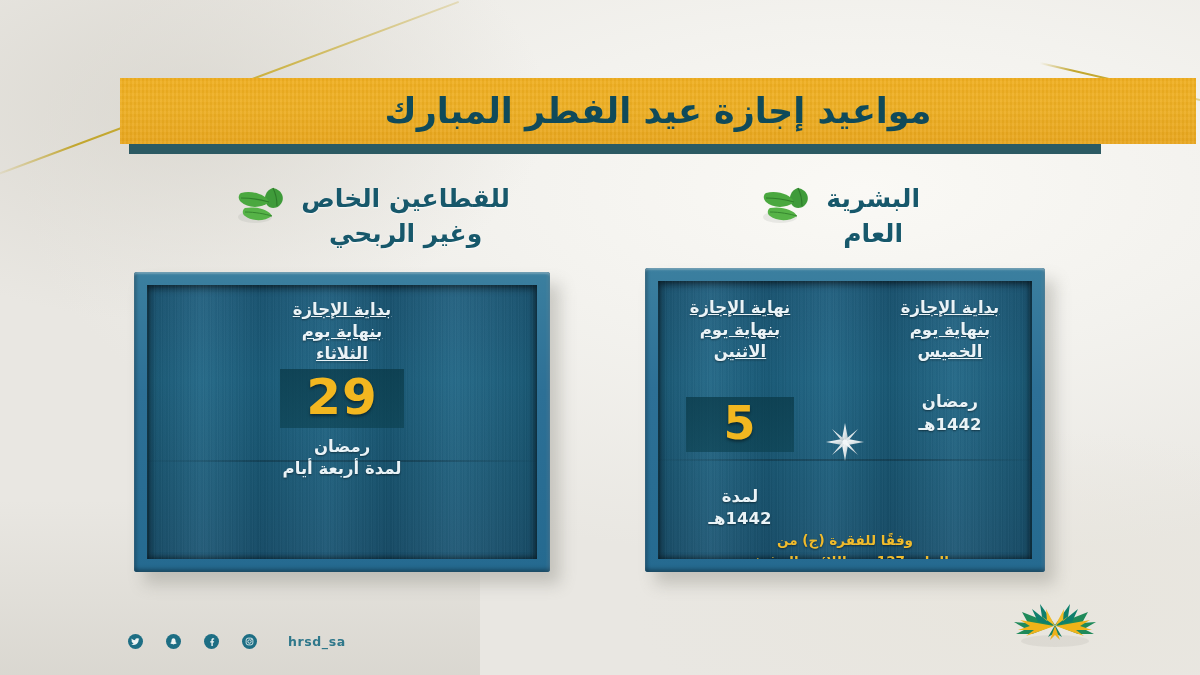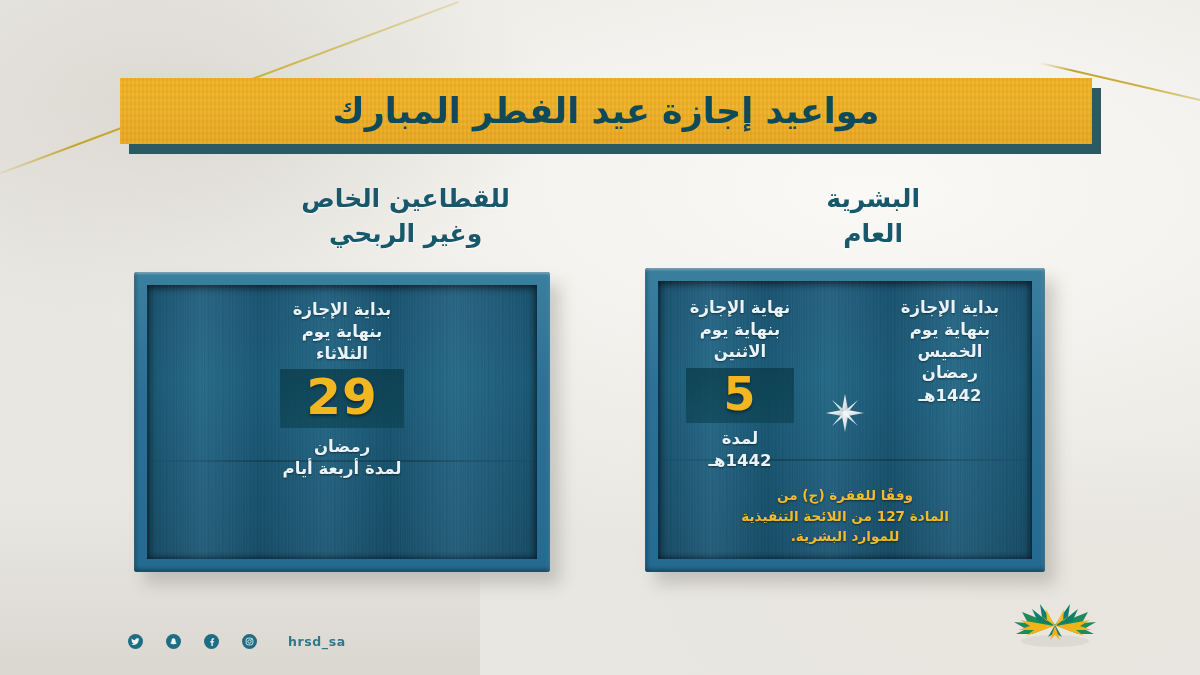--- a/index.html
+++ b/index.html
@@ -61,21 +61,21 @@
   }
   .banner-shadow {
     position: absolute;
     left: 9px; top: 10px;
     width: 972px; height: 66px;
     background: #2c5a63;
   }
   .banner {
     position: absolute;
     left: 0; top: 0;
-    width: 972px; height: 66px;
+    width: 1076px; height: 66px;
     background: linear-gradient(180deg, #f0ae1f 0%, #edae22 45%, #e8a51c 100%);
     display: flex;
     align-items: center;
     justify-content: center;
     overflow: hidden;
   }
   .banner::after {
     content: "";
     position: absolute; inset: 0;
     background:
@@ -94,21 +94,20 @@
     direction: rtl;
   }
 
   
   .sec-head {
     position: absolute;
     display: flex;
     align-items: flex-start;
     gap: 10px;
     direction: rtl;
-    flex-direction: column;
   }
   .sec-head.public  { right: 280px; top: 182px; }
   .sec-head.private { right: 690px; top: 182px; }
 
   .sec-title {
     font-size: 25px;
     font-weight: 700;
     color: #17586b;
     line-height: 1.38;
     text-align: center;
@@ -199,38 +198,40 @@
     align-items: flex-start;
     width: 100%;
     gap: 0;
     padding-top: 16px;
   }
   .col {
     flex: 1 1 0;
     display: flex;
     flex-direction: column;
     align-items: center;
+    gap: 29px;
   }
   .star-sep {
     flex: 0 0 46px;
     display: flex;
     align-items: center;
     justify-content: center;
     align-self: center;
     margin-top: 56px;
   }
 
   .label-top {
     font-size: 16.5px;
     font-weight: 700;
     color: #eaf3f7;
     line-height: 1.32;
     text-align: center;
     white-space: pre-line;
     text-shadow: 0 1px 2px rgba(0,0,0,.45);
+    text-decoration: underline;
   }
   .num-plate {
     margin: 6px 0 5px;
     min-width: 108px;
     padding: 2px 16px 4px;
     background: linear-gradient(180deg, rgba(9,56,70,.72), rgba(10,62,76,.60));
     display: flex;
     align-items: center;
     justify-content: center;
   }

